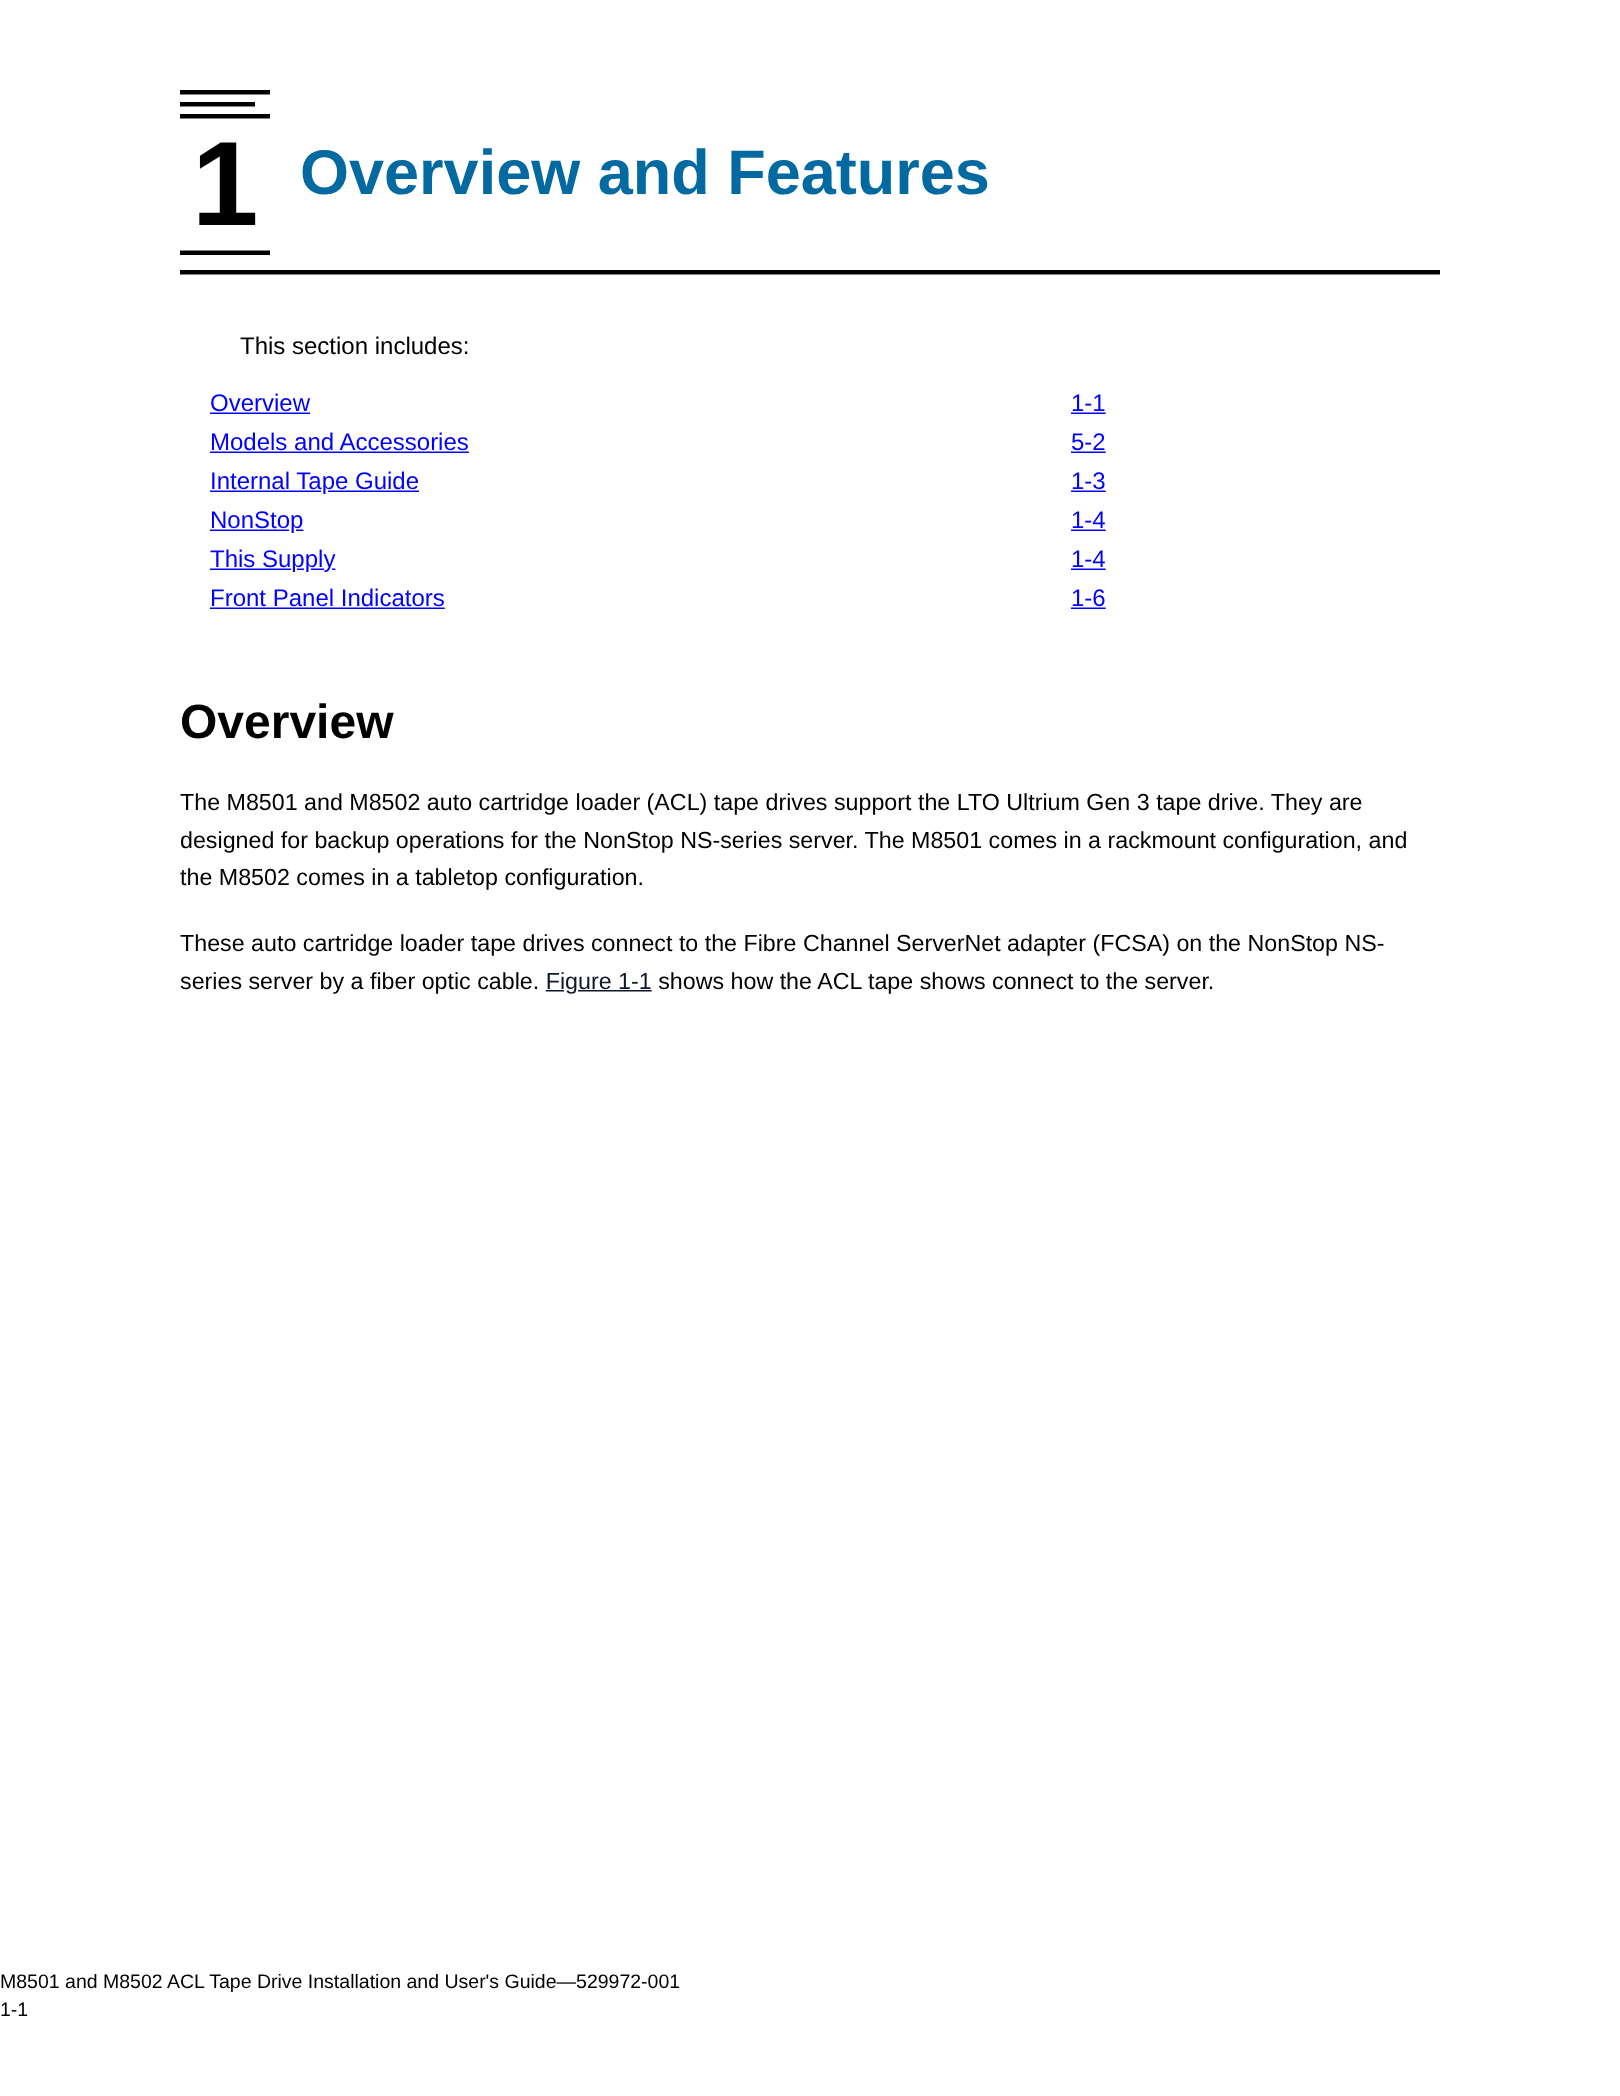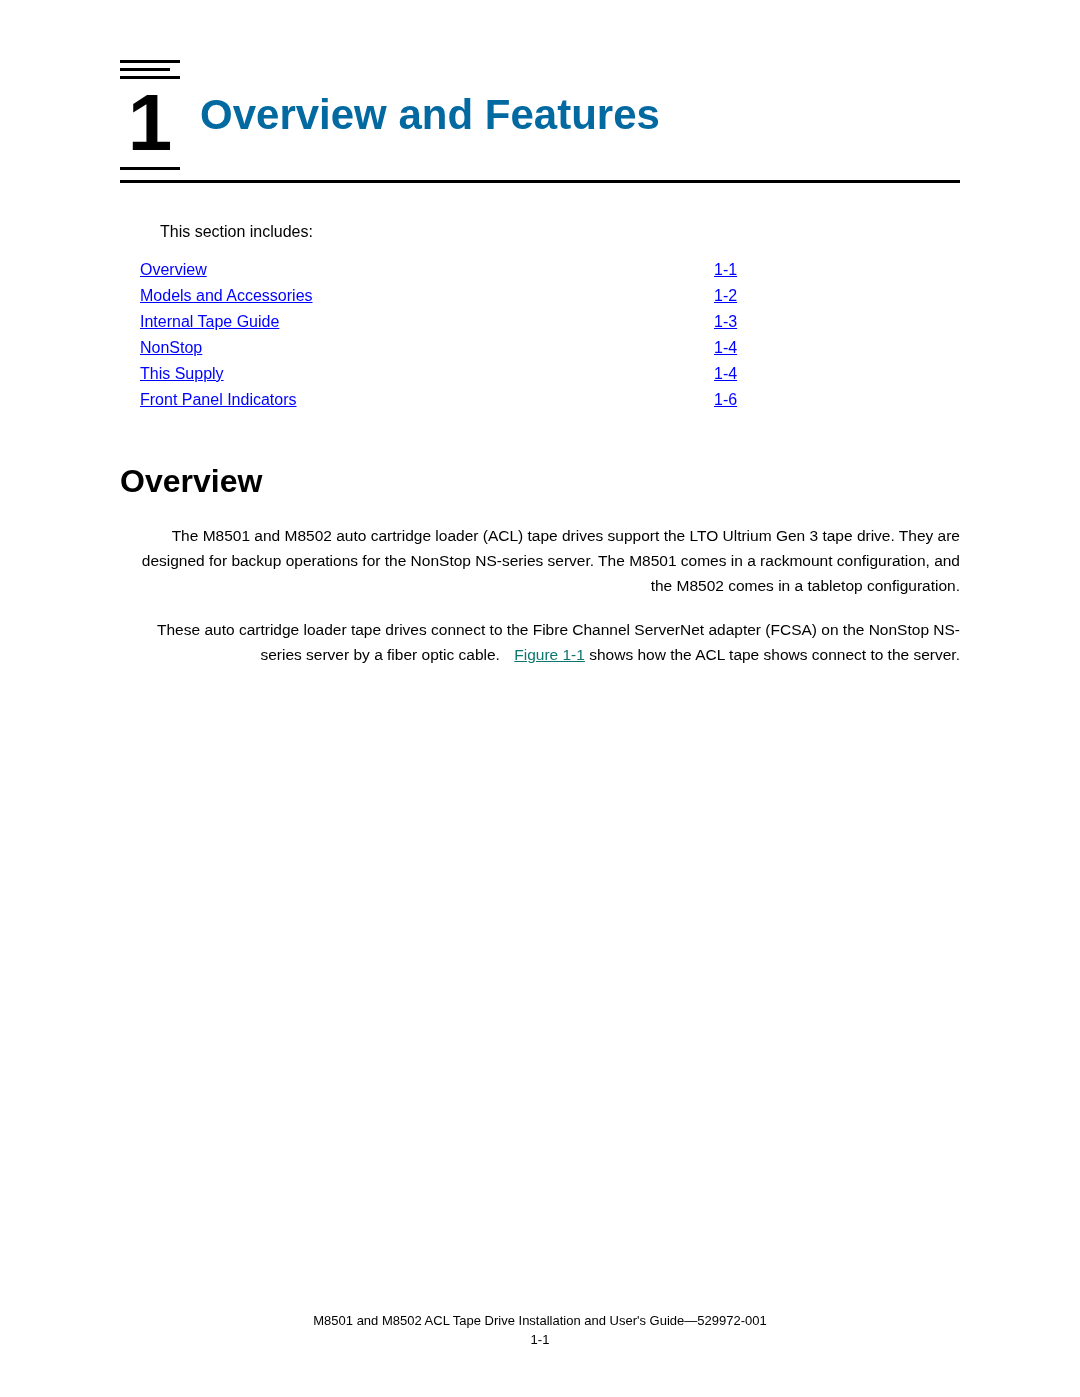--- a/index.html
+++ b/index.html
@@ -121,36 +121,34 @@
       color: #000000;
       margin-bottom: 24px;
       margin-top: 10px;
     }
 
     .body-text {
       font-size: 15.5px;
       line-height: 1.6;
       color: #000000;
       margin-bottom: 20px;
-      text-align: right;
+      text-align: left;
     }
 
     .inline-link {
-      color: #0f766e;
+      color: #0f172a;
       text-decoration: underline;
       cursor: pointer;
-      margin-left: 10px;
     }
 
     .page-footer {
       position: absolute;
       bottom: 50px;
       left: 0;
       right: 0;
-      text-align: center;
     }
 
     .footer-text {
       font-size: 13px;
       color: #000;
     }
 
     .footer-page-num {
       font-size: 13px;
       color: #000;
@@ -178,21 +176,21 @@
   <div class="toc-section">
     <p class="toc-intro">This section includes:</p>
     <table class="toc-table">
       <tbody>
         <tr>
           <td><a class="toc-link" href="#">Overview</a></td>
           <td><a class="toc-link" href="#">1-1</a></td>
         </tr>
         <tr>
           <td><a class="toc-link" href="#">Models and Accessories</a></td>
-          <td><a class="toc-link" href="#">1-2</a></td>
+          <td><a class="toc-link" href="#">5-2</a></td>
         </tr>
         <tr>
           <td><a class="toc-link" href="#">Internal Tape Guide</a></td>
           <td><a class="toc-link" href="#">1-3</a></td>
         </tr>
         <tr>
           <td><a class="toc-link" href="#">NonStop</a></td>
           <td><a class="toc-link" href="#">1-4</a></td>
         </tr>
         <tr>

